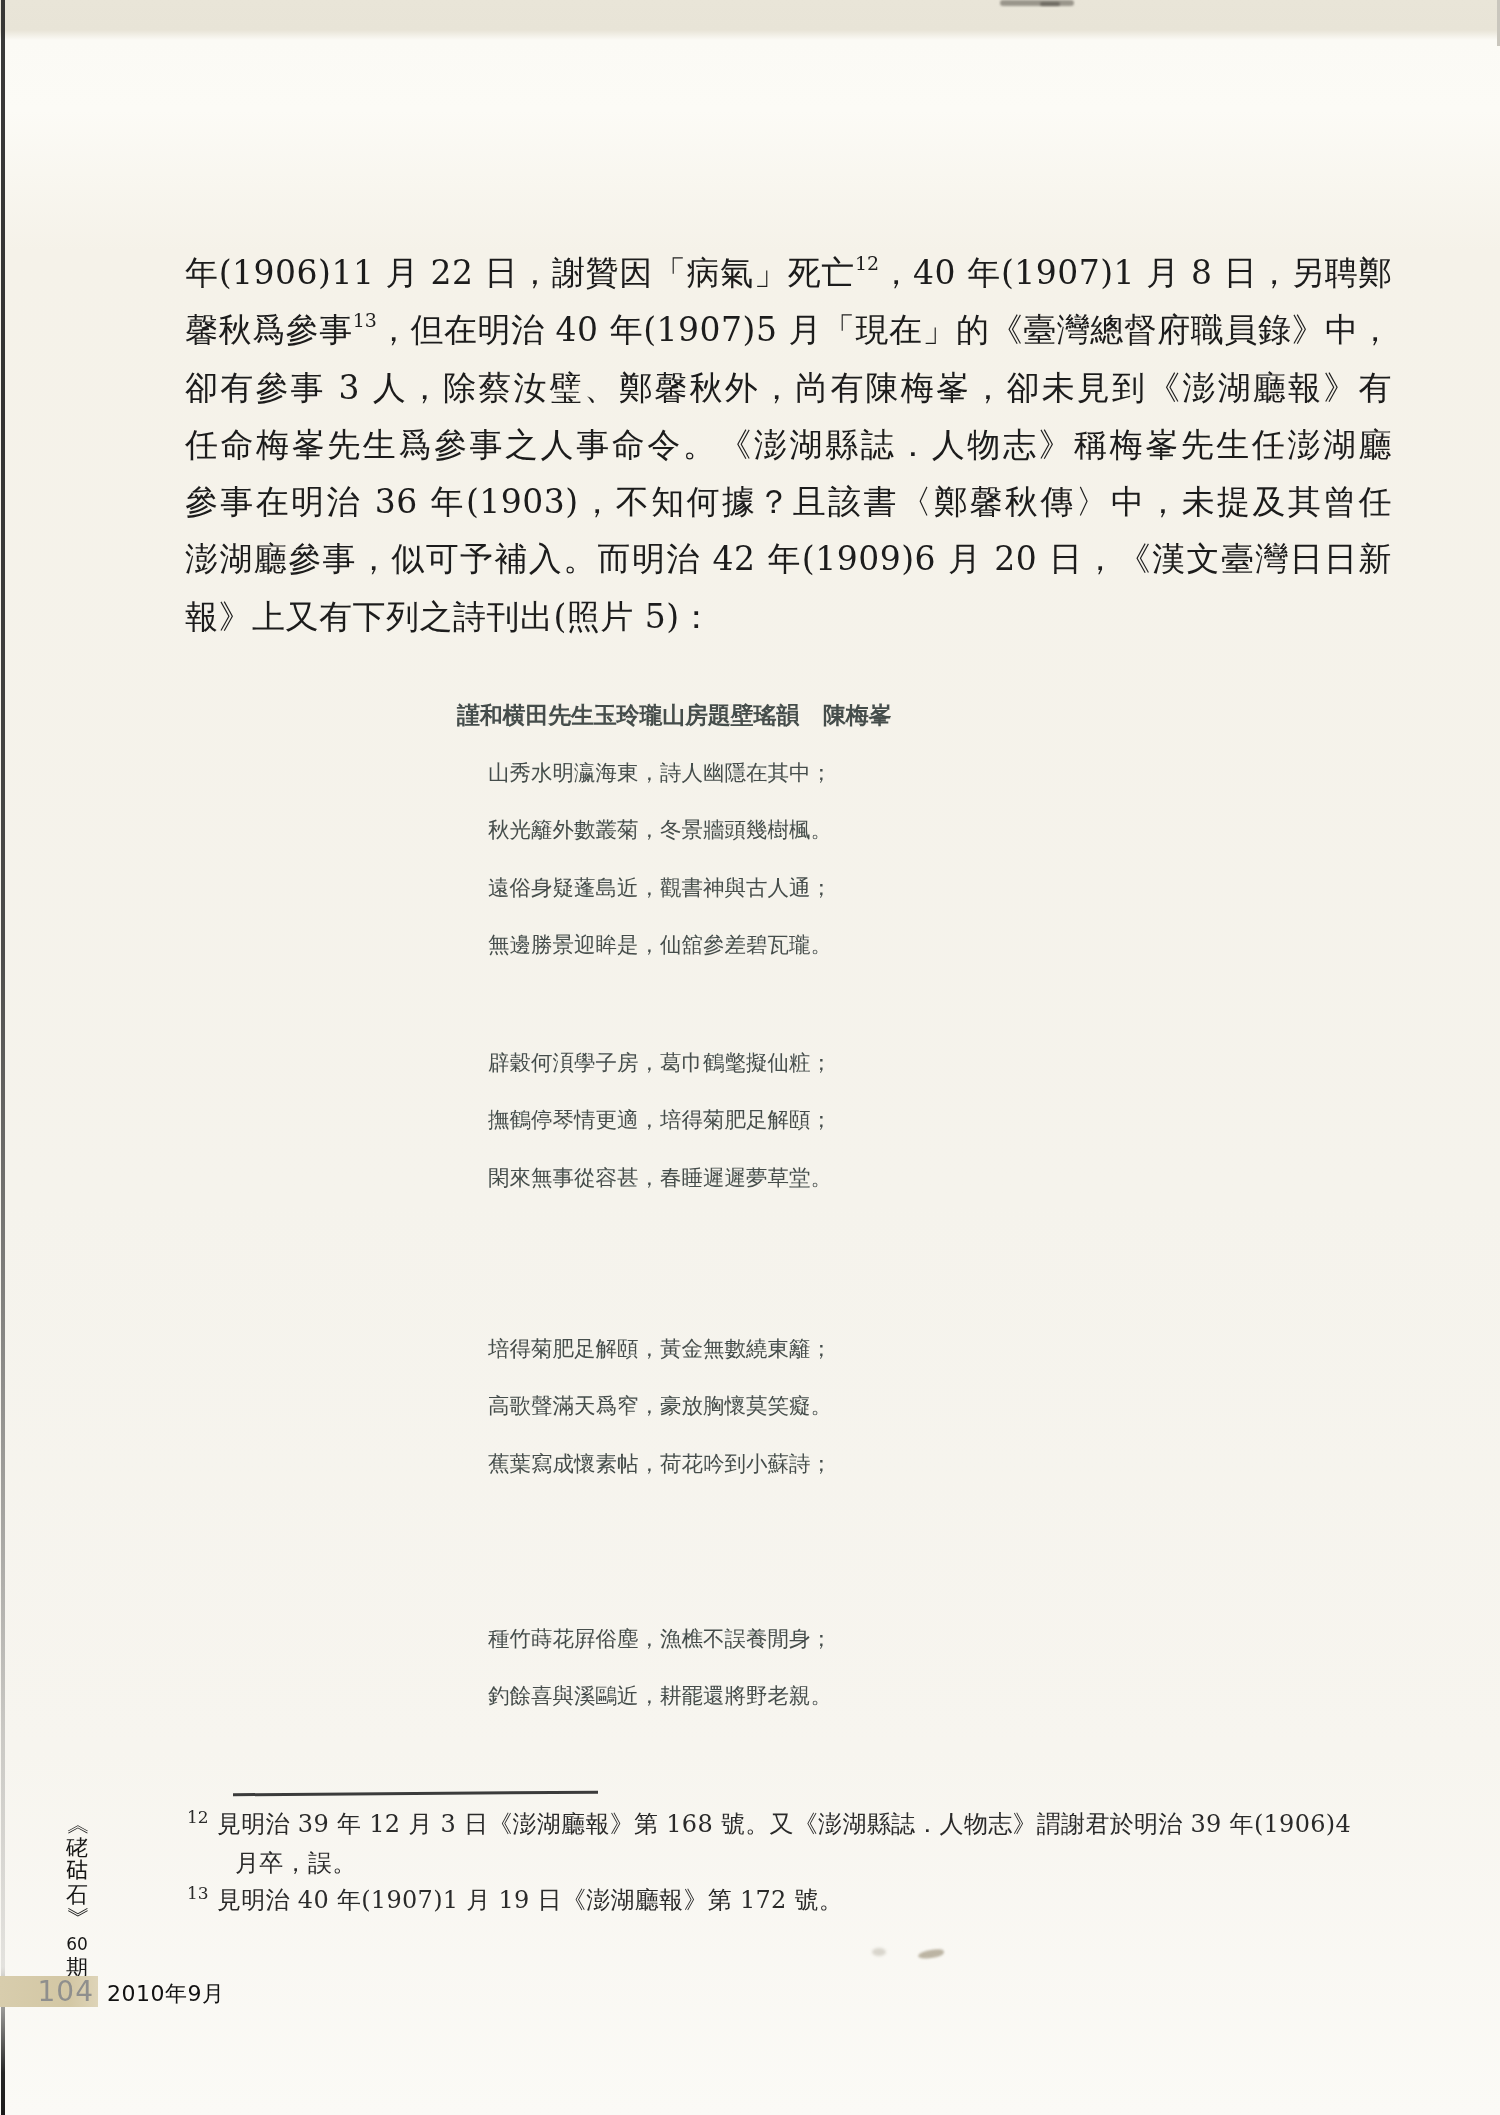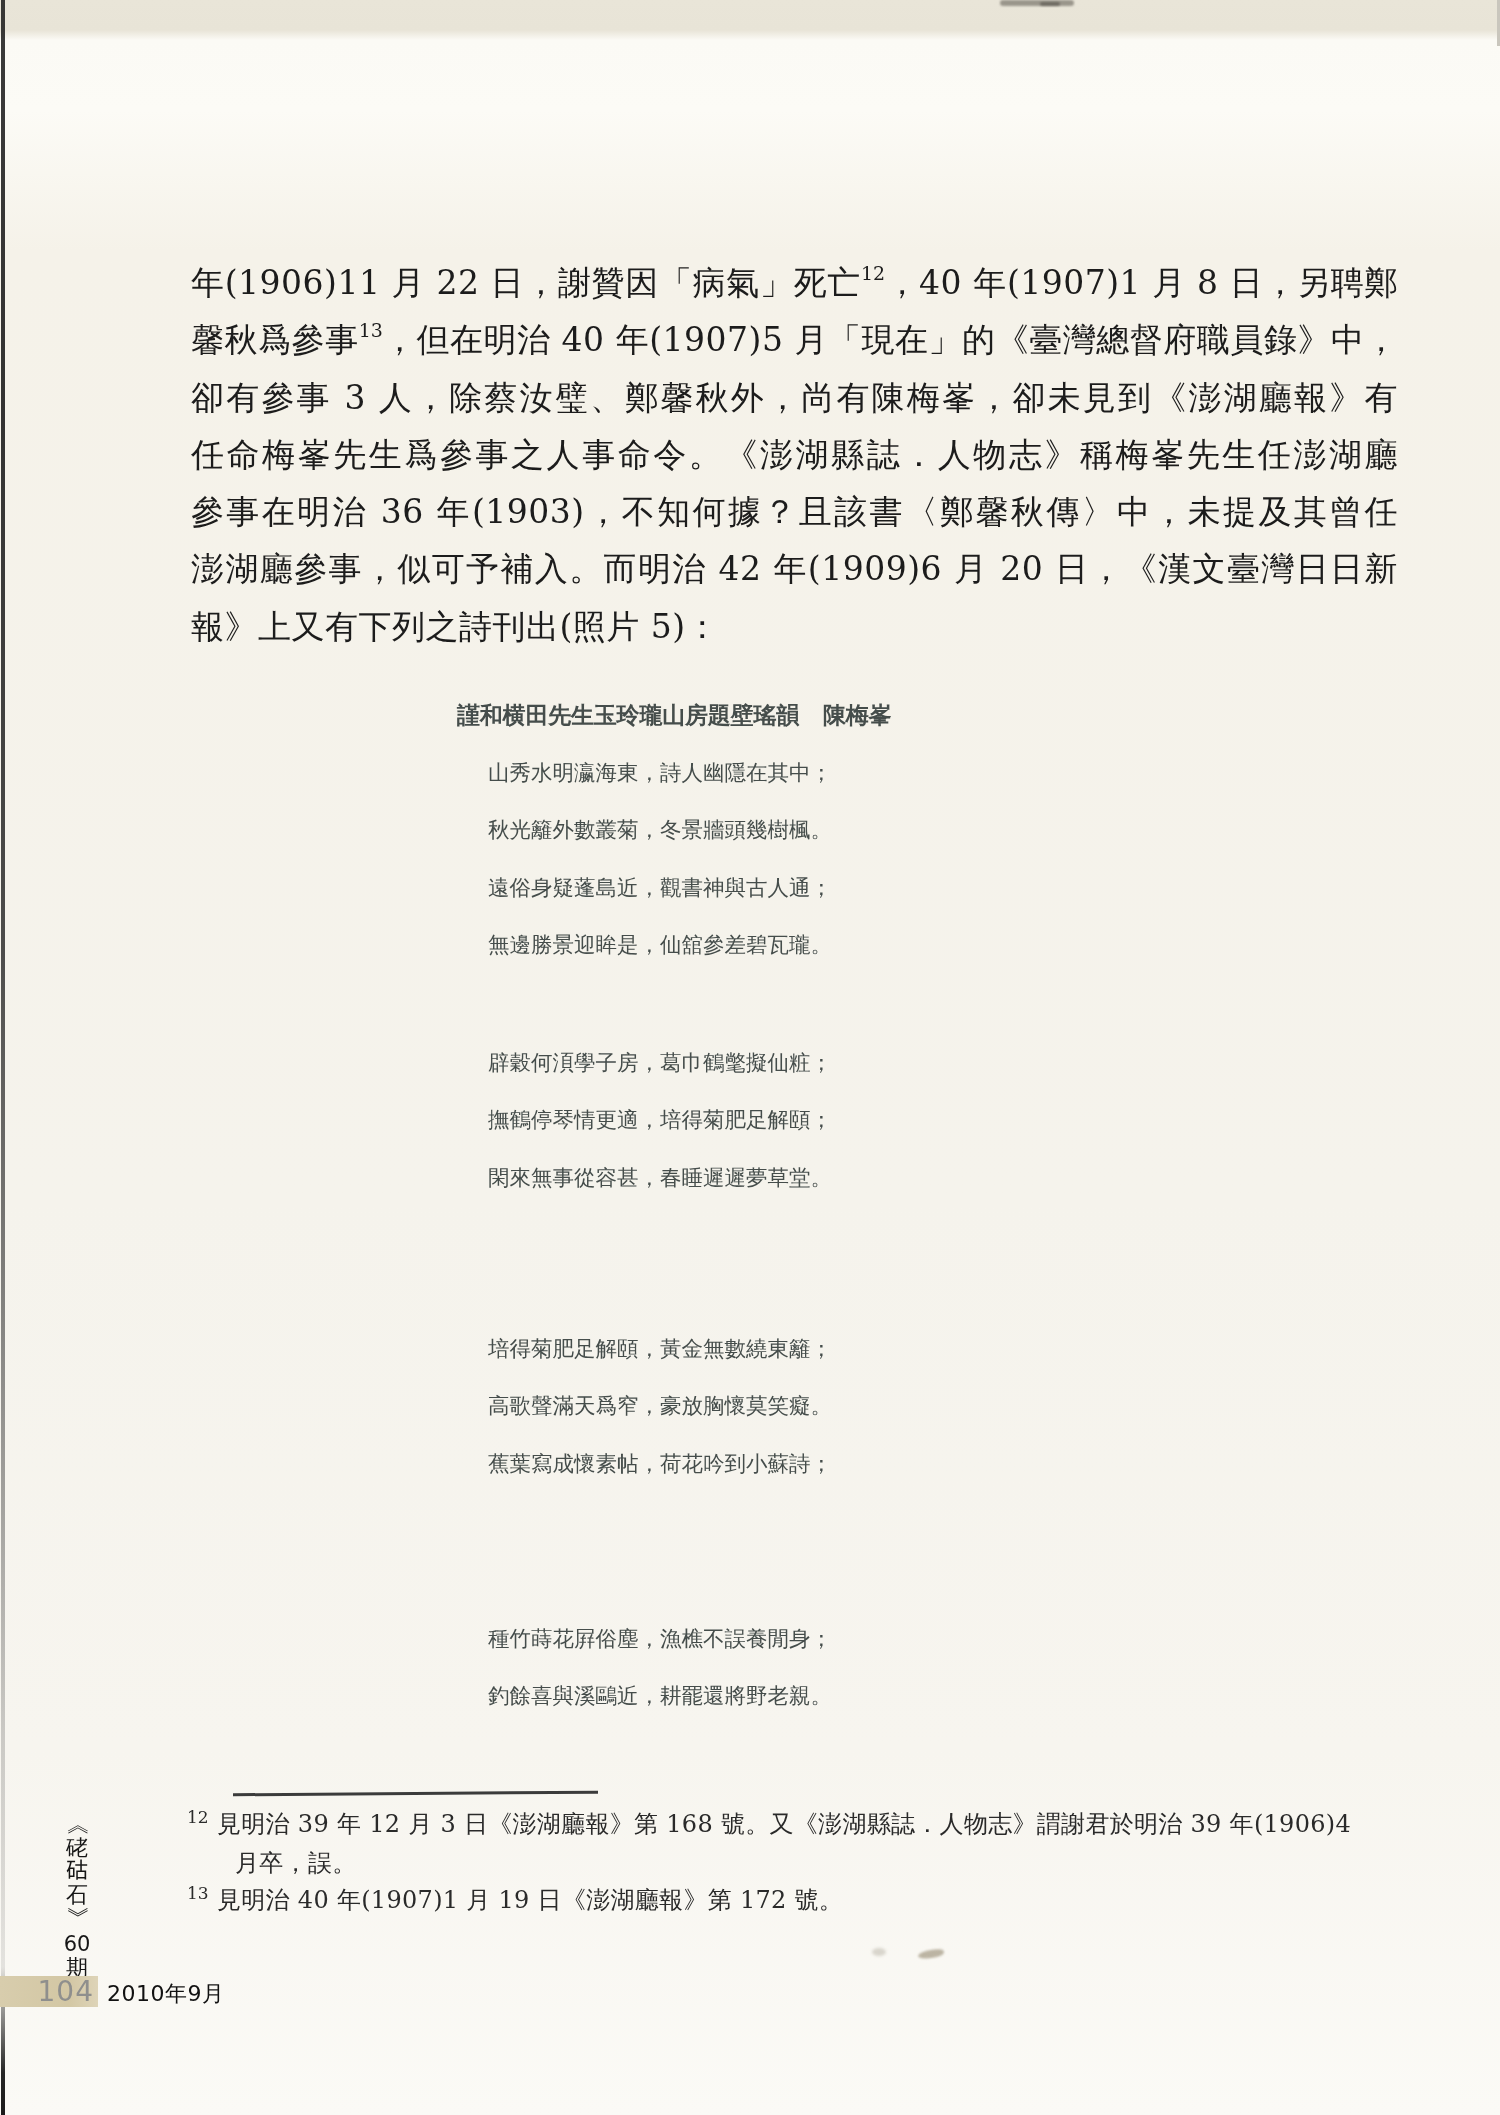--- a/index.html
+++ b/index.html
@@ -26,22 +26,22 @@
   .smudge-top2{position:absolute;left:1040px;top:2px;width:20px;height:4px;
     background:#44403a;opacity:.5;border-radius:2px;filter:blur(1px);}
   .smudge-mid{position:absolute;left:918px;top:1950px;width:26px;height:8px;
     background:#8a7d62;opacity:.55;border-radius:60% 40% 50% 50%;filter:blur(1px);transform:rotate(-8deg);}
   .smudge-mid2{position:absolute;left:872px;top:1948px;width:14px;height:8px;
     background:#b7b2a5;opacity:.5;border-radius:50%;filter:blur(1.5px);}
   .edge-right-top{position:absolute;right:0;top:0;width:3px;height:46px;background:#c9c6bd;}
 
   
   .bodytext{
-    position:absolute;left:185px;top:254px;width:1207px;
-    font-size:33px;line-height:57.3px;letter-spacing:.5px;color:#1c1c1c;margin-left:6px;
+    position:absolute;left:185px;top:244px;width:1207px;
+    font-size:33px;line-height:57.3px;letter-spacing:.5px;color:#1c1c1c;
   }
   .bline{text-align:justify;text-align-last:justify;white-space:nowrap;}
   .bline.last{text-align-last:left;}
   sup.bsup{font-size:19px;letter-spacing:0;vertical-align:14px;line-height:0;}
 
   
   .poem{position:absolute;left:0;top:0;width:1500px;height:0;}
   .poem-title{
     position:absolute;left:457px;top:700px;
     font-size:23px;font-weight:700;letter-spacing:-.2px;color:#454d4b;white-space:nowrap;
@@ -60,21 +60,21 @@
     width:30px;letter-spacing:0;}
   .fn-cont{padding-left:48px;}
 
   
   .journal{position:absolute;left:62px;top:1812px;width:30px;
     font-size:22px;line-height:23.5px;color:#161616;text-align:center;
     font-family:"DejaVu Serif","Liberation Serif",serif;}
   .journal .ch{display:block;}
   .journal .rot{transform:rotate(90deg);display:block;}
   .journal .num{font-family:"DejaVu Sans","Liberation Sans",sans-serif;
-    font-size:21px;letter-spacing:0;display:block;margin-top:3px;}
+    font-size:17px;letter-spacing:0;display:block;margin-top:3px;}
 
   
   .pagebar{position:absolute;left:0;top:1976px;width:98px;height:31px;
     background:linear-gradient(90deg,#d8cdad 0%,#d3c7a4 70%,#ded4b8 100%);
     display:flex;align-items:center;justify-content:flex-end;padding-right:4px;box-sizing:border-box;}
   .pagenum{font-family:"DejaVu Sans","Liberation Sans",sans-serif;
     font-size:28px;color:#8f8f8d;letter-spacing:1px;margin-left:36px;}
   .pagedate{position:absolute;left:107px;top:1979px;
     font-family:"DejaVu Sans","Liberation Sans",sans-serif;
     font-size:22px;color:#111;letter-spacing:.5px;}

